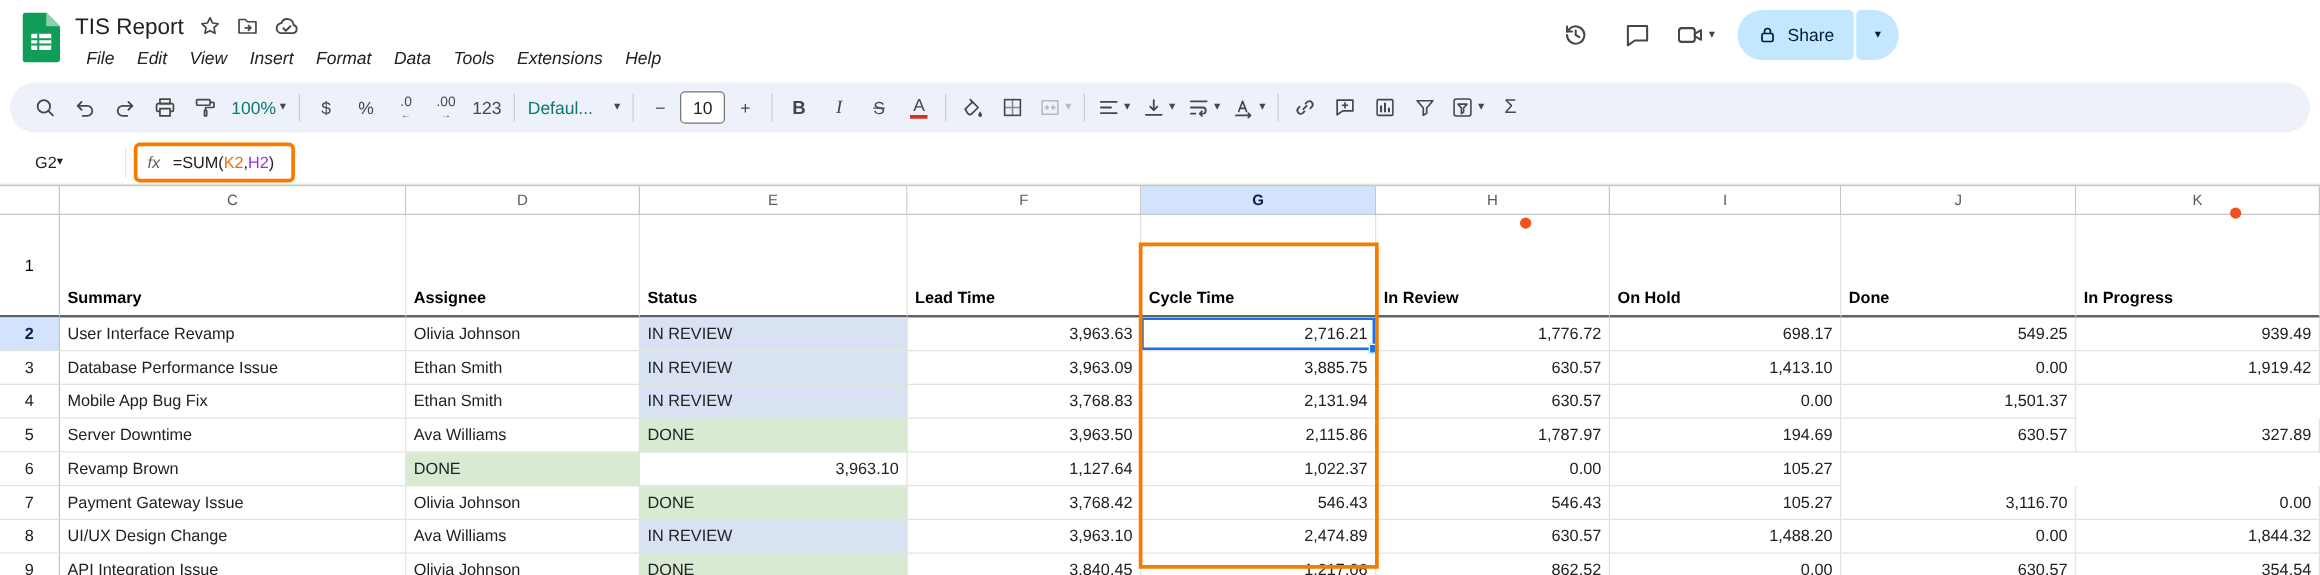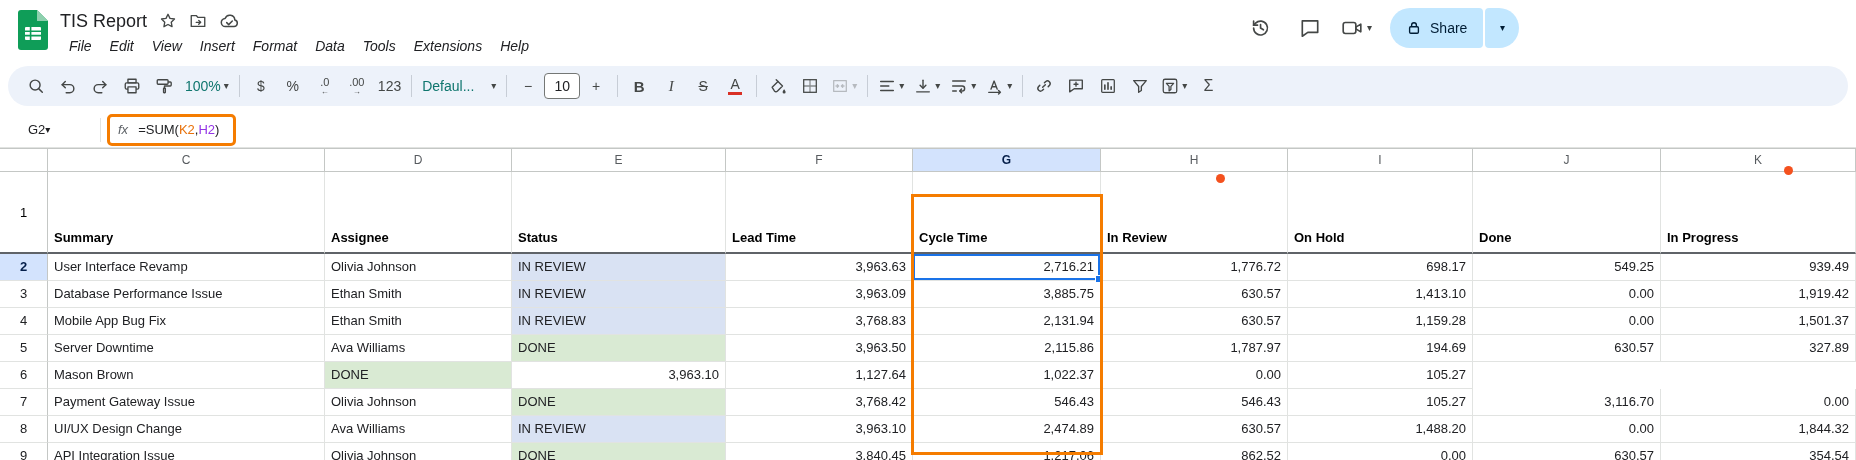--- a/index.html
+++ b/index.html
@@ -446,41 +446,40 @@
   </div>
 
   <div class="grid-row data-row">
     <div class="cell rowhead">4</div>
     <div class="cell data-cell">Mobile App Bug Fix</div>
     <div class="cell data-cell">Ethan Smith</div>
     <div class="cell data-cell status-inreview">IN REVIEW</div>
     <div class="cell data-cell num">3,768.83</div>
     <div class="cell data-cell num">2,131.94</div>
     <div class="cell data-cell num">630.57</div>
-    <div class="cell data-cell num">1,159.28</div>
     <div class="cell data-cell num">0.00</div>
     <div class="cell data-cell num">1,501.37</div>
   </div>
 
   <div class="grid-row data-row">
     <div class="cell rowhead">5</div>
     <div class="cell data-cell">Server Downtime</div>
     <div class="cell data-cell">Ava Williams</div>
     <div class="cell data-cell status-done">DONE</div>
     <div class="cell data-cell num">3,963.50</div>
     <div class="cell data-cell num">2,115.86</div>
     <div class="cell data-cell num">1,787.97</div>
     <div class="cell data-cell num">194.69</div>
     <div class="cell data-cell num">630.57</div>
     <div class="cell data-cell num">327.89</div>
   </div>
 
   <div class="grid-row data-row">
     <div class="cell rowhead">6</div>
-    <div class="cell data-cell">Mason Brown</div>
+    <div class="cell data-cell">Revamp Brown</div>
     <div class="cell data-cell status-done">DONE</div>
     <div class="cell data-cell num">3,963.10</div>
     <div class="cell data-cell num">1,127.64</div>
     <div class="cell data-cell num">1,022.37</div>
     <div class="cell data-cell num">0.00</div>
     <div class="cell data-cell num">105.27</div>
   </div>
 
   <div class="grid-row data-row">
     <div class="cell rowhead">7</div>

